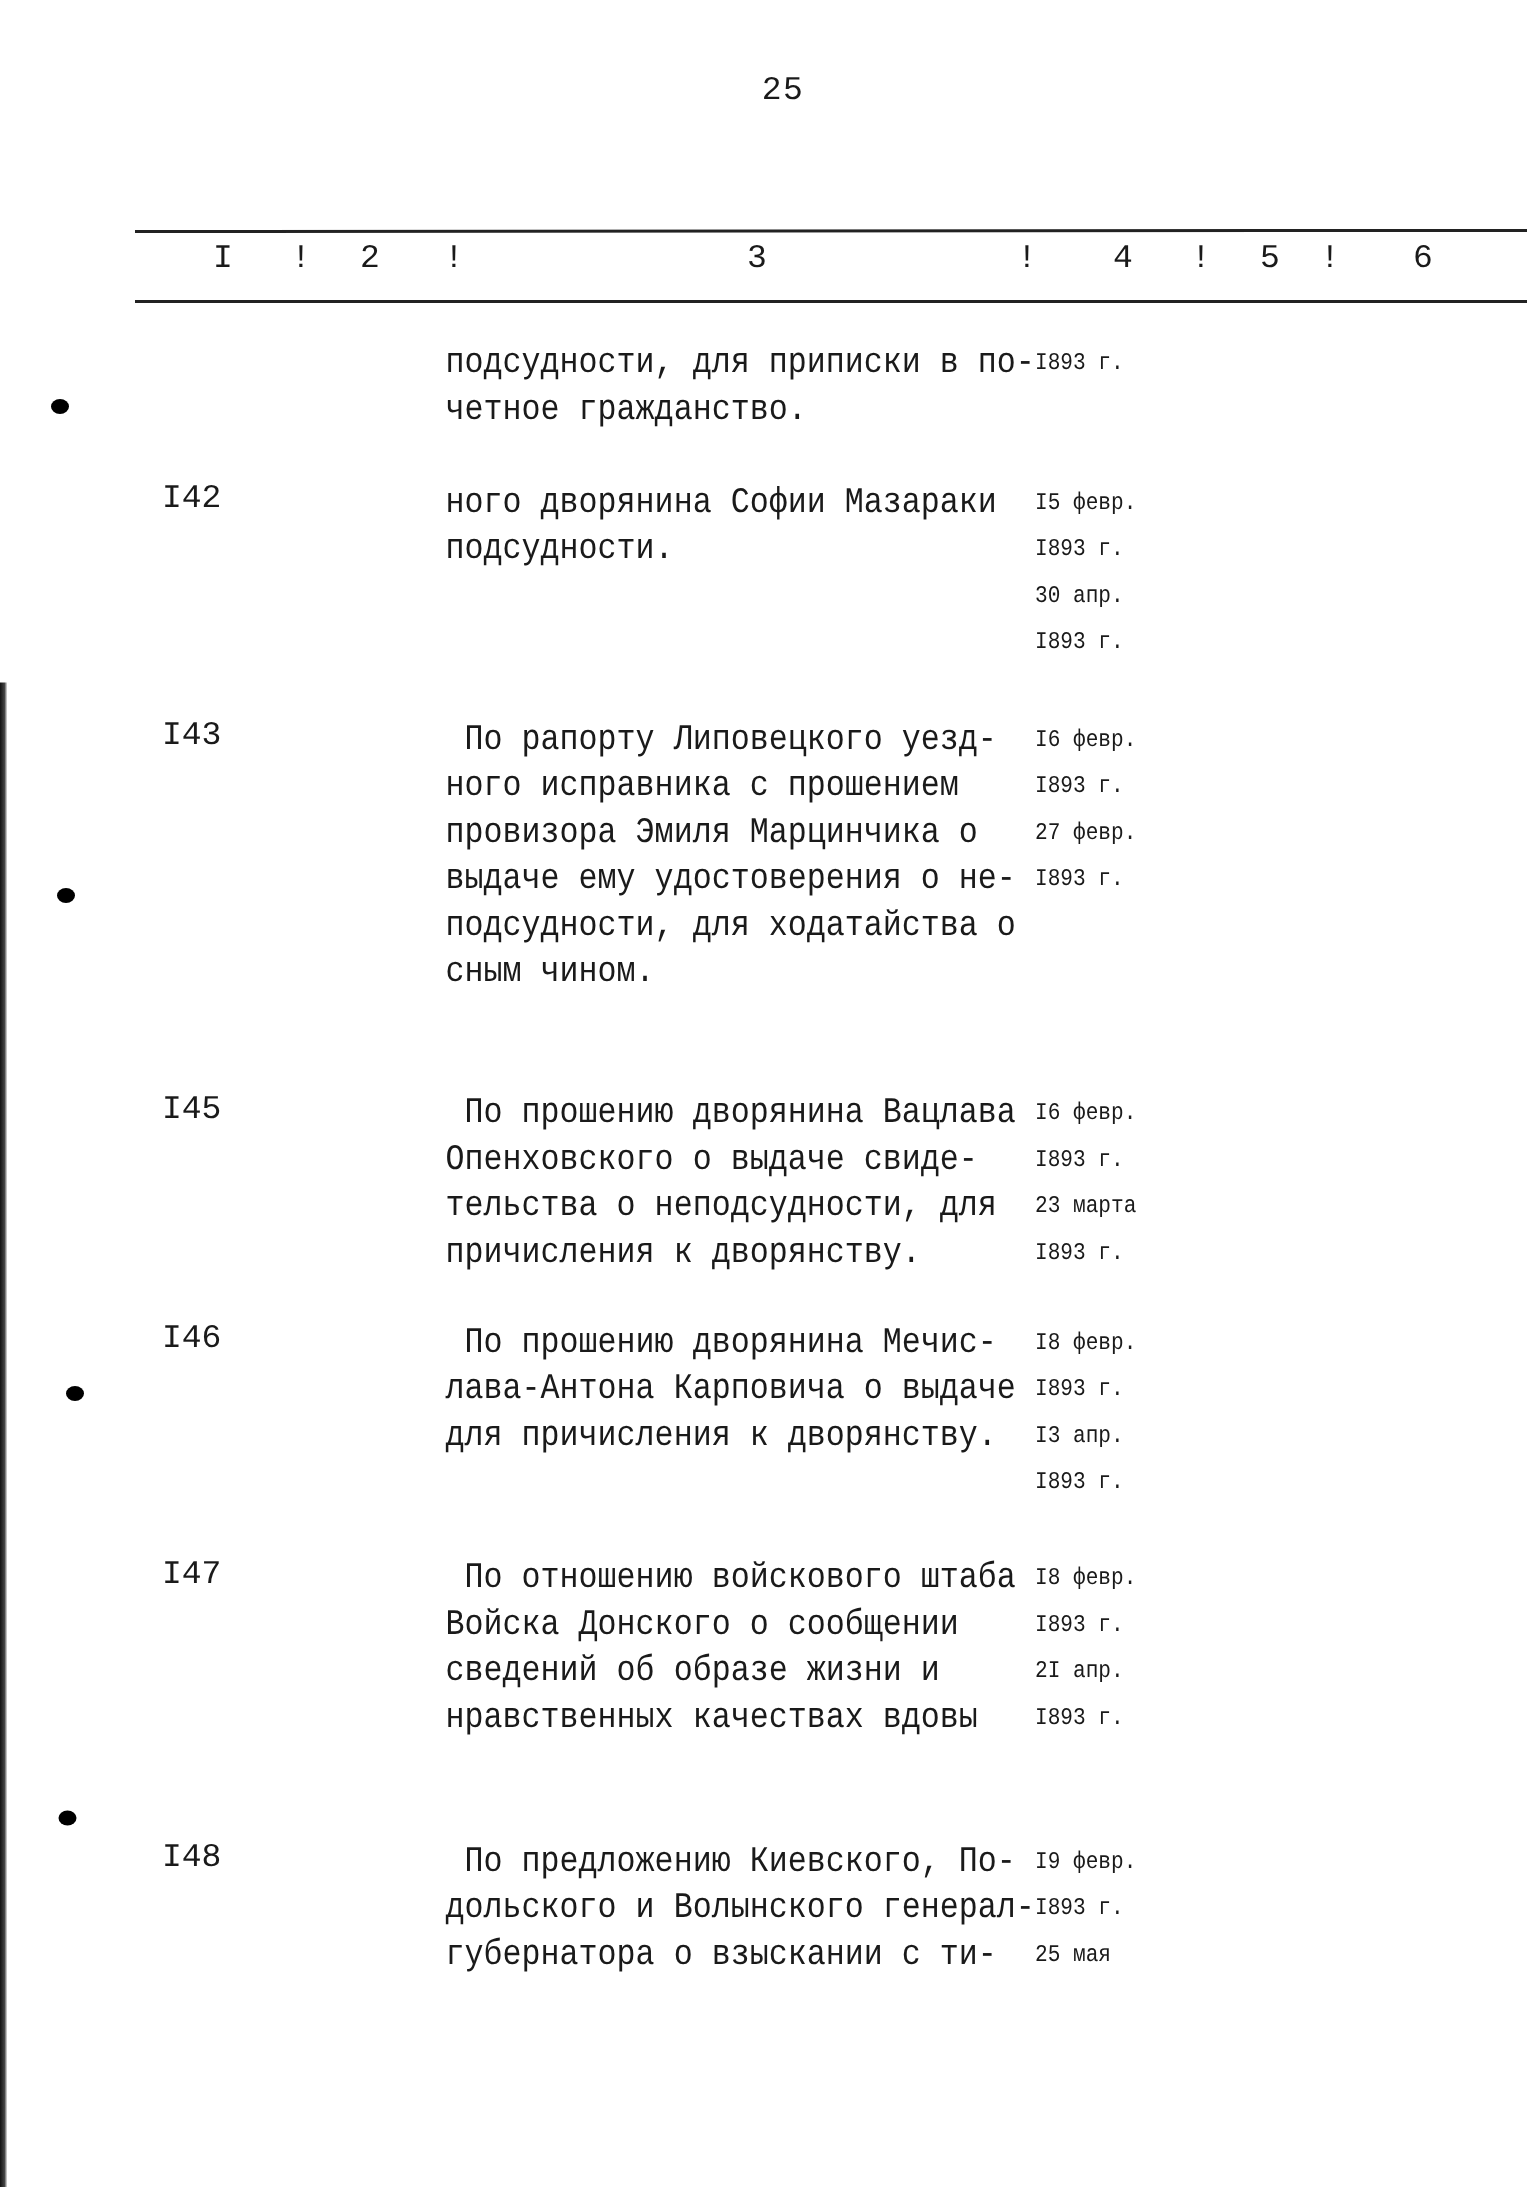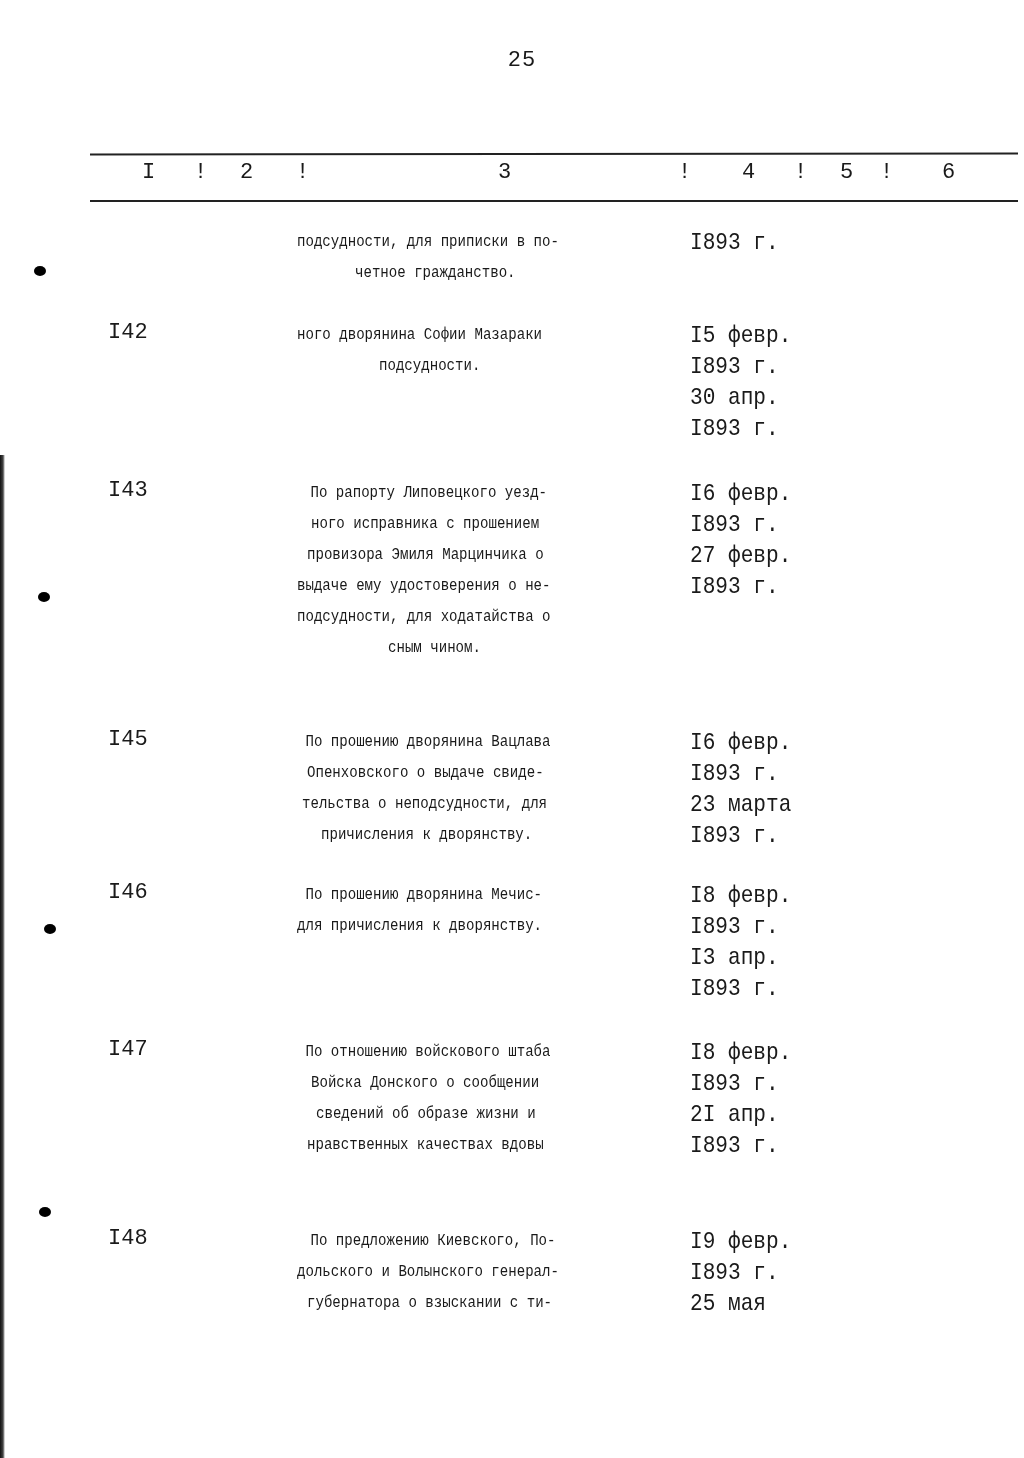--- a/index.html
+++ b/index.html
@@ -70,33 +70,32 @@
       position: absolute;
       left: 108px;
       top: 0;
       font-size: 22px;
       letter-spacing: 0px;
     }
     .entry .lines {
       position: absolute;
       left: 297px;
       top: 0;
-      font-size: 16px;
+      font-size: 24px;
       line-height: 31px;
-      text-align: center;
     }
     .entry .lines div {
       white-space: pre;
       height: 31px;
     }
     .entry .dates {
       position: absolute;
       left: 690px;
       top: 0;
-      font-size: 24px;
+      font-size: 16px;
       line-height: 31px;
     }
     .entry .dates div {
       white-space: pre;
       height: 31px;
     }
     .text-line {
       transform: scaleX(0.88);
       transform-origin: left center;
       display: inline-block;
@@ -184,20 +183,21 @@
       <div><span class="text-line">I893 г.</span></div>
       <div><span class="text-line">23 марта</span></div>
       <div><span class="text-line">I893 г.</span></div>
     </div>
   </div>
 
   <div class="entry" style="top:880px">
     <div class="num">I46</div>
     <div class="lines">
       <div><span class="text-line"> По прошению дворянина Мечис-</span></div>
+      <div><span class="text-line">лава-Антона Карповича о выдаче</span></div>
       <div><span class="text-line">для причисления к дворянству.</span></div>
     </div>
     <div class="dates">
       <div><span class="text-line">I8 февр.</span></div>
       <div><span class="text-line">I893 г.</span></div>
       <div><span class="text-line">I3 апр.</span></div>
       <div><span class="text-line">I893 г.</span></div>
     </div>
   </div>
 

